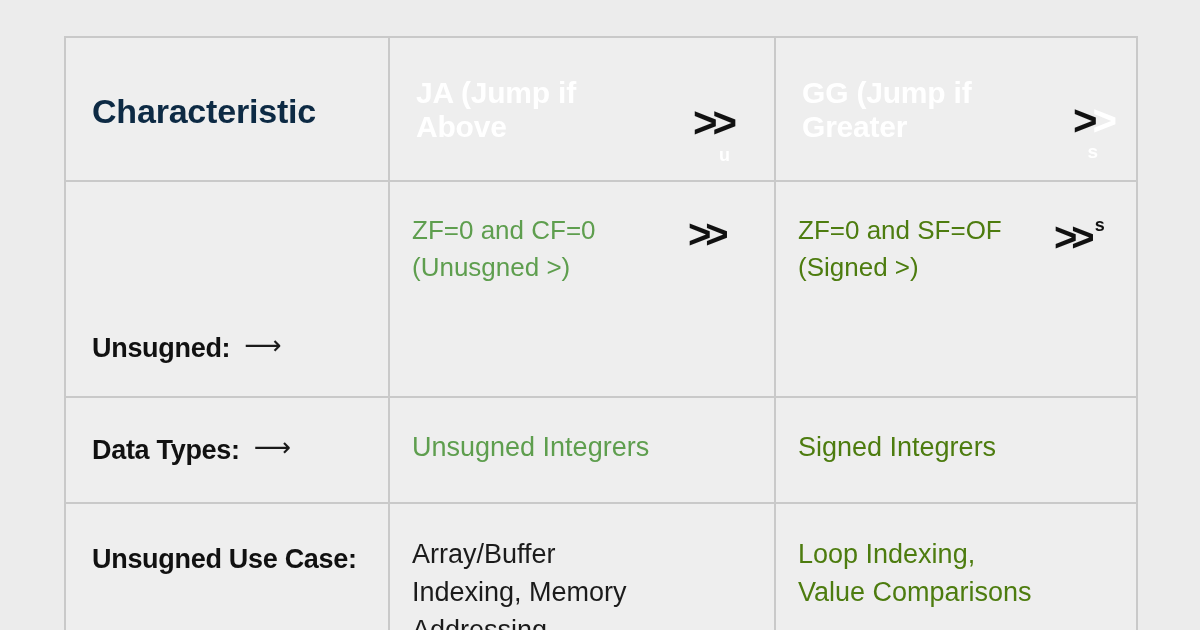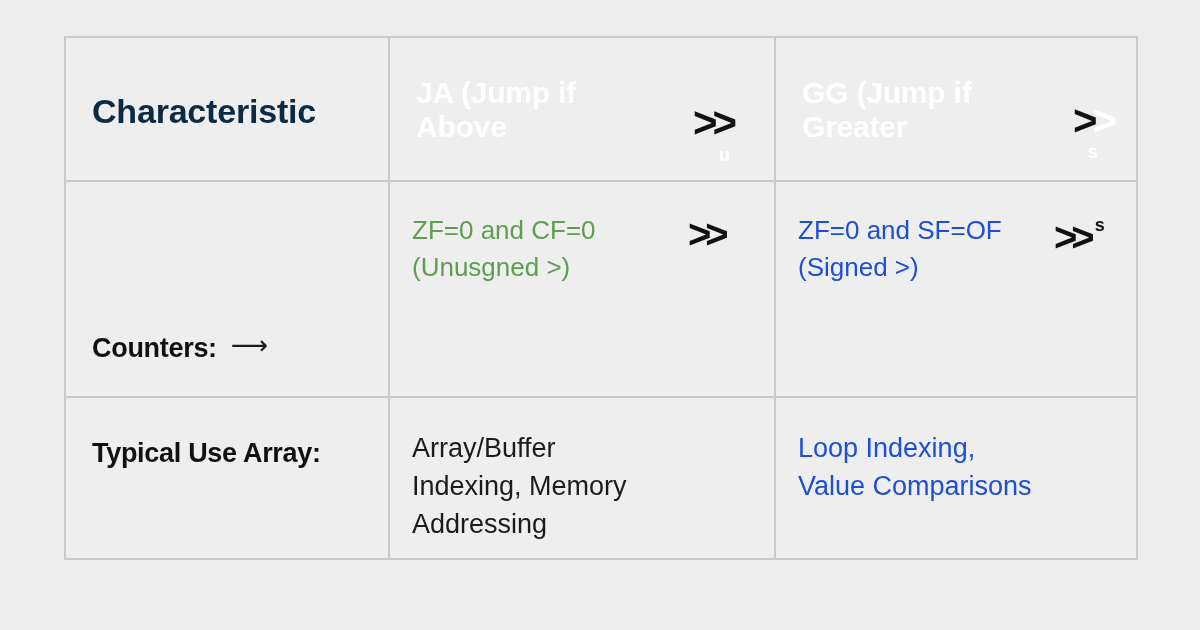--- a/index.html
+++ b/index.html
@@ -163,21 +163,21 @@
   }
   .cond-text {
     position: absolute;
     left: 22px;
     top: 30px;
     font-size: 26px;
     line-height: 1.42;
     white-space: pre-line;
   }
   .green-text  { color: #5e9e4e; }
-  .orange-text { color: #1d4ed8; }
+  .orange-text { color: #4d7c0f; }
 
   .cond-chev-green {
     position: absolute;
     left: 298px;
     top: 32px;
     font-size: 40px;
     font-weight: bold;
     color: #111111;
     letter-spacing: -6px;
     line-height: 1;
@@ -259,21 +259,21 @@
               <span class="chev-a">&gt;</span><span class="chev-b">&gt;</span>
             </span>
             <span class="sub">s</span>
           </div>
         </td>
       </tr>
 
       <tr class="row-cond">
         <td class="label-cell">
           <div class="cond-label-inner">
-            <span class="row-label">Counters:</span><span class="arrow arrow-long">⟶</span>
+            <span class="row-label">Unsugned:</span><span class="arrow arrow-long">⟶</span>
           </div>
         </td>
 
         <td>
           <div class="cond-body">
             <div class="cond-text green-text">ZF=0 and CF=0
 (Unusgned &gt;)</div>
             <div class="cond-chev-green">&gt;&gt;</div>
           </div>
         </td>
@@ -282,25 +282,38 @@
           <div class="cond-body">
             <div class="cond-text orange-text">ZF=0 and SF=OF
 (Signed &gt;)</div>
             <div class="cond-chev-orange">
               <span>&gt;&gt;</span><span class="sup">s</span>
             </div>
           </div>
         </td>
       </tr>
 
+      <tr class="row-types">
+        <td class="label-cell">
+          <div class="types-label-inner">
+            <span class="row-label">Data Types:</span><span class="arrow">⟶</span>
+          </div>
+        </td>
+        <td>
+          <div class="types-text green-text">Unsugned Integrers</div>
+        </td>
+        <td>
+          <div class="types-text orange-text">Signed Integrers</div>
+        </td>
+      </tr>
 
       <tr class="row-use">
         <td class="label-cell">
           <div class="use-label-inner">
-            <span class="row-label">Typical Use Array:</span>
+            <span class="row-label">Unsugned Use Case:</span>
           </div>
         </td>
         <td>
           <div class="use-text black-text">Array/Buffer
 Indexing, Memory
 Addressing</div>
         </td>
         <td>
           <div class="use-text orange-text">Loop Indexing,
 Value Comparisons</div>

